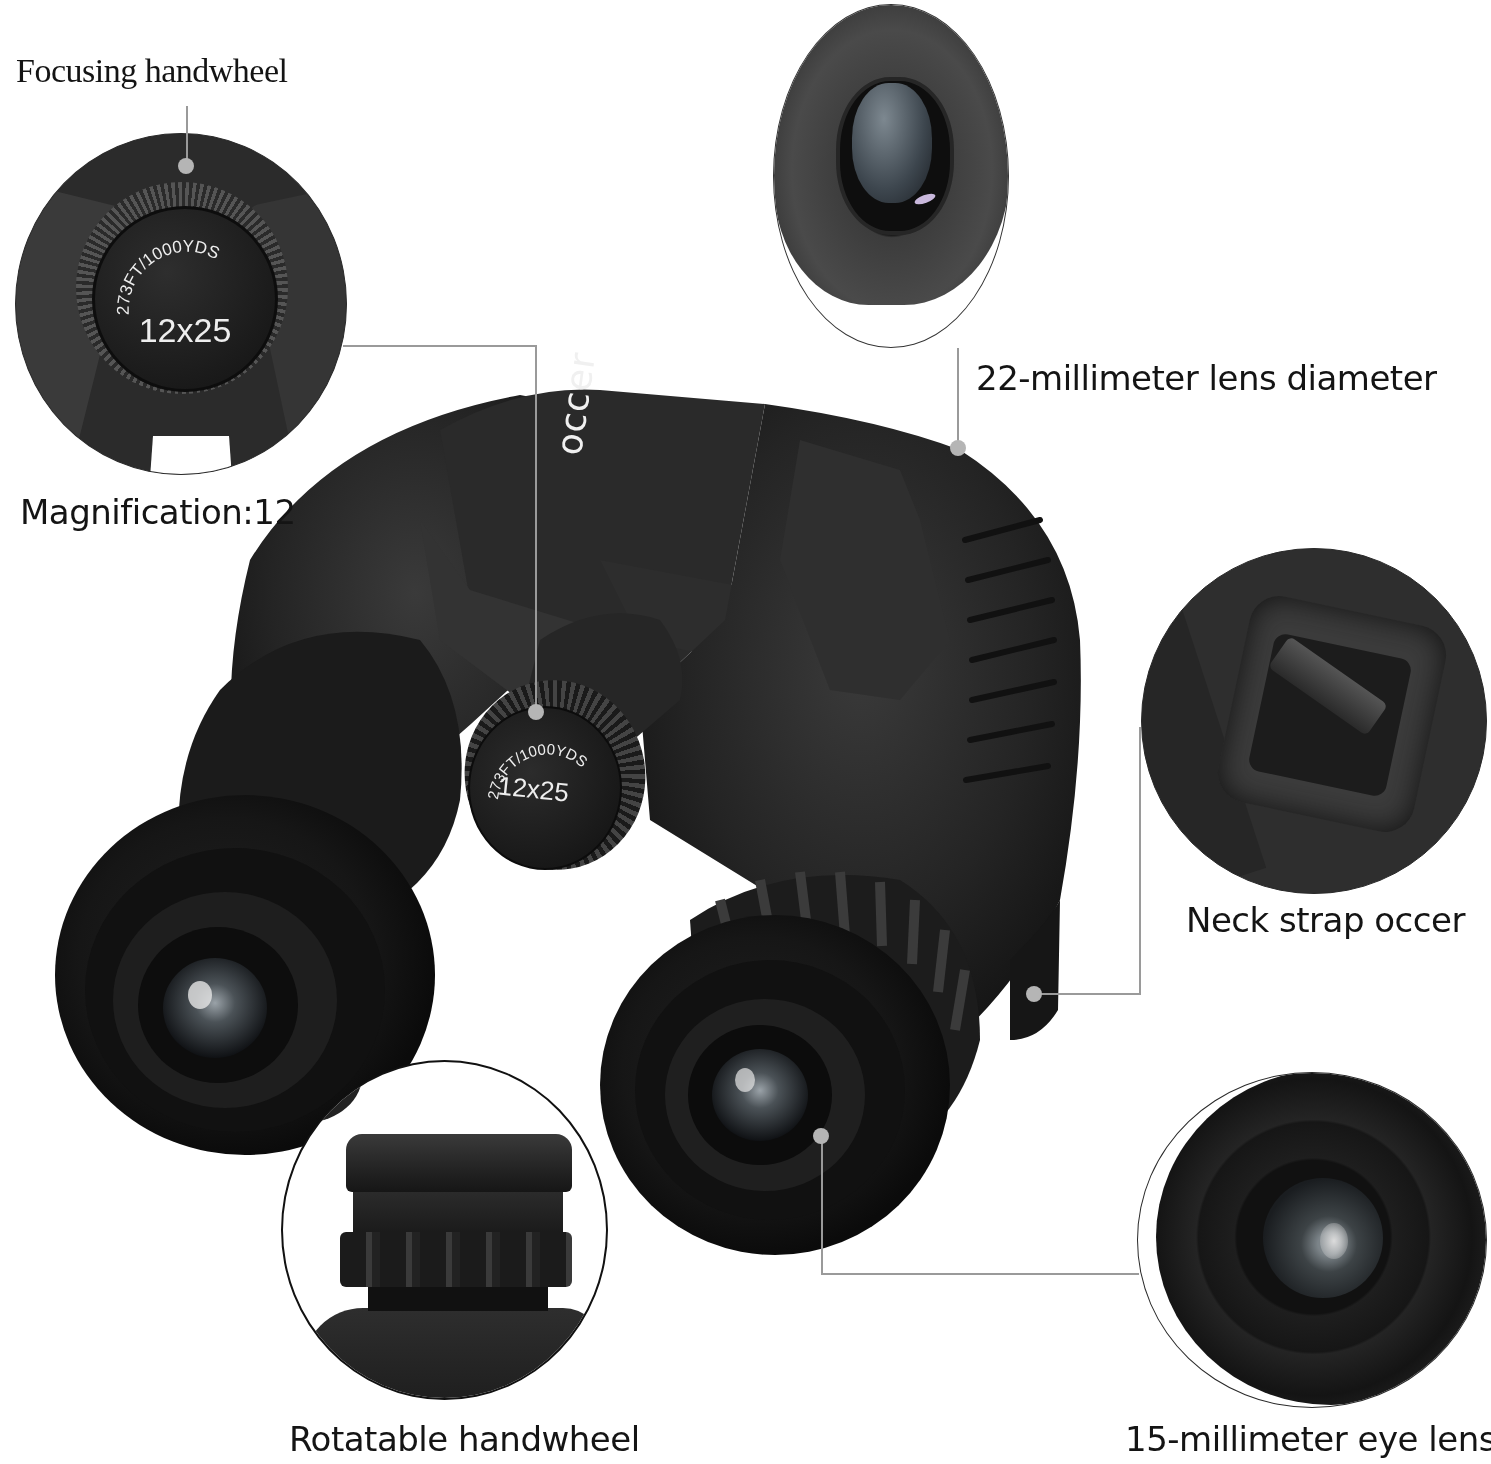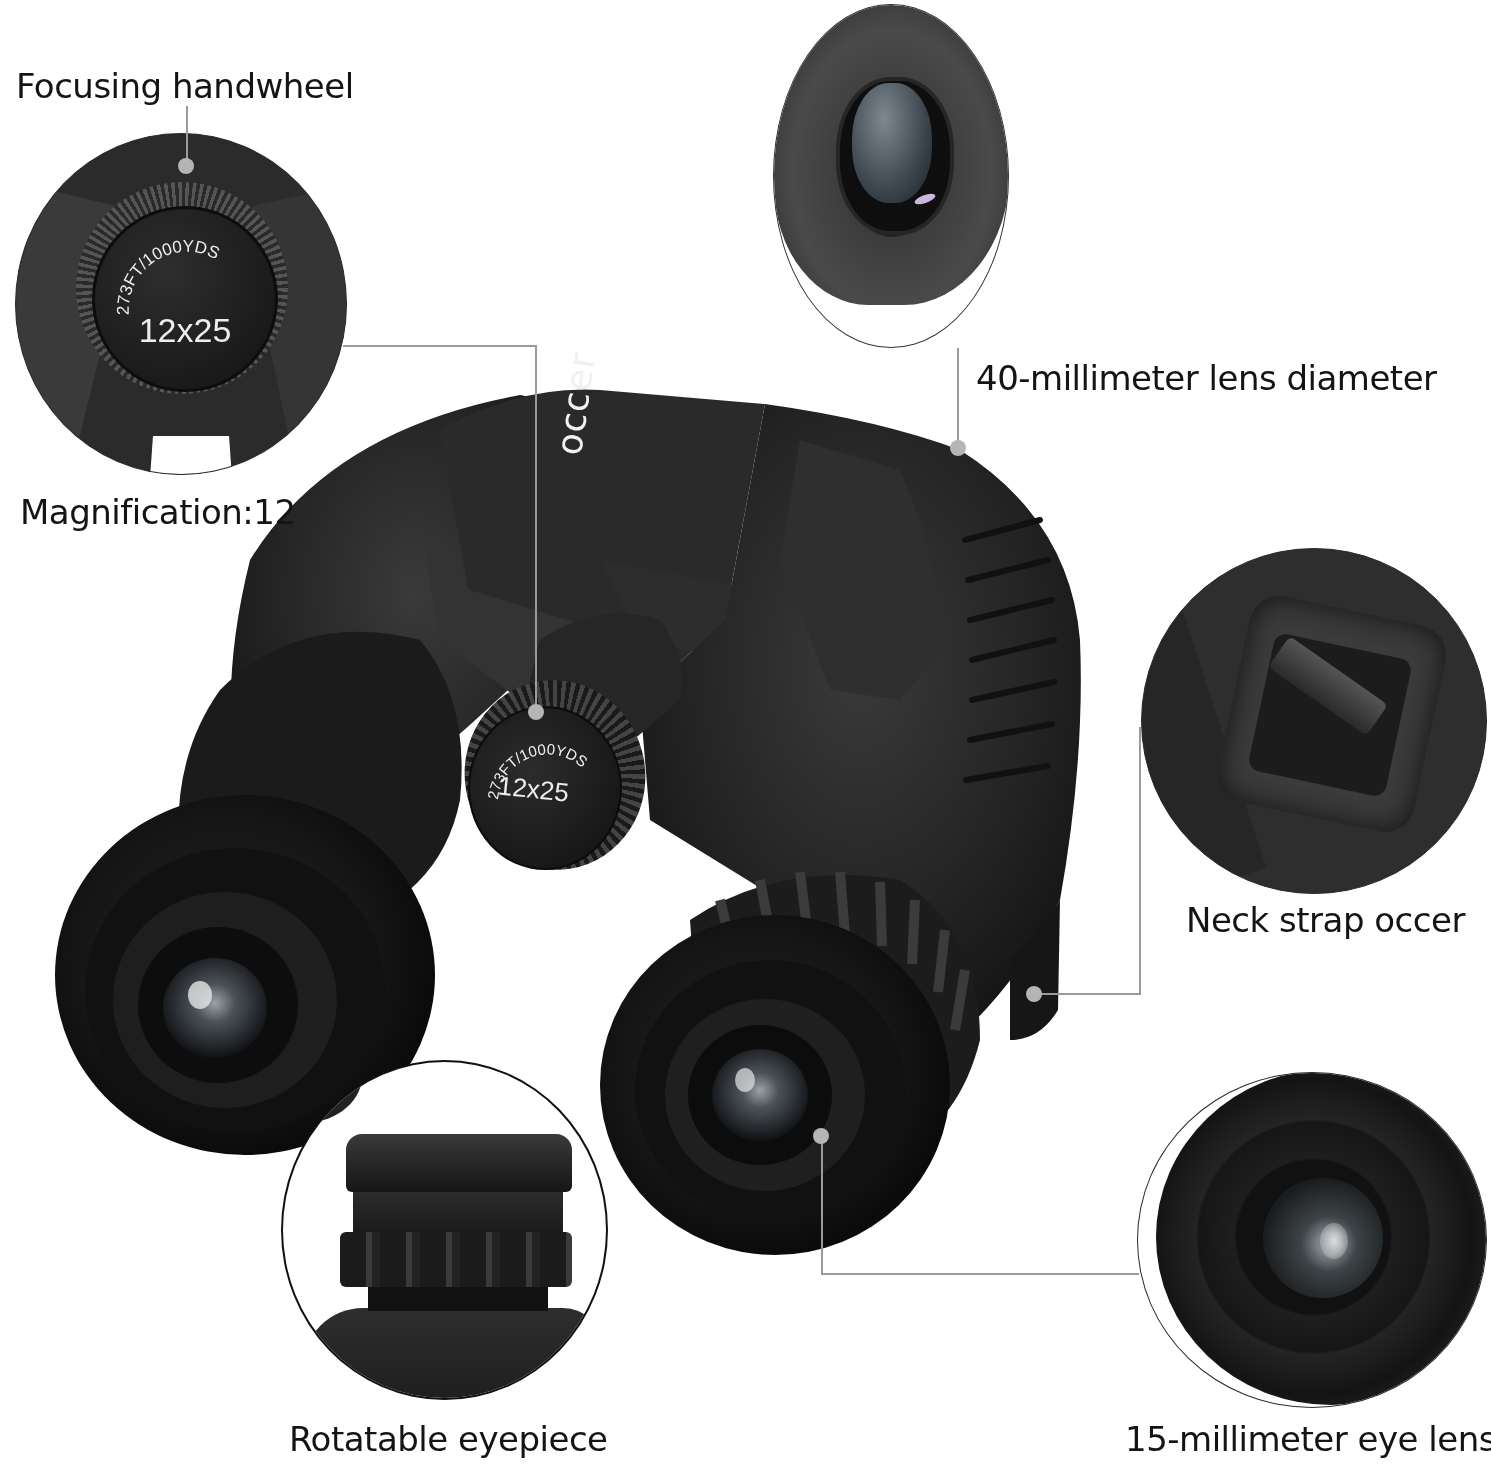--- a/index.html
+++ b/index.html
@@ -213,18 +213,18 @@
 <div class="dot" style="left:950px; top:440px;"></div>
 
 <div class="line" style="left:1139px; top:727px; width:2px; height:268px;"></div>
 <div class="line" style="left:1035px; top:993px; width:105px; height:2px;"></div>
 <div class="dot" style="left:1026px; top:986px;"></div>
 
 <div class="line" style="left:821px; top:1136px; width:2px; height:139px;"></div>
 <div class="line" style="left:821px; top:1273px; width:318px; height:2px;"></div>
 <div class="dot" style="left:813px; top:1128px;"></div>
 
-<div class="label" style="left:16px; top:66px;">Focusing handwheel</div>
+<div class="label" style="left:16px; top:52px;font-family:Liberation Serif, serif;">Focusing handwheel</div>
 <div class="label" style="left:20px; top:492px;">Magnification:12</div>
-<div class="label" style="left:976px; top:358px;">40-millimeter lens diameter</div>
+<div class="label" style="left:976px; top:358px;">22-millimeter lens diameter</div>
 <div class="label" style="left:1186px; top:900px;">Neck strap occer</div>
-<div class="label" style="left:289px; top:1419px;">Rotatable eyepiece</div>
+<div class="label" style="left:289px; top:1419px;">Rotatable handwheel</div>
 <div class="label" style="left:1125px; top:1419px;">15-millimeter eye lens</div>
 
 </body></html>

